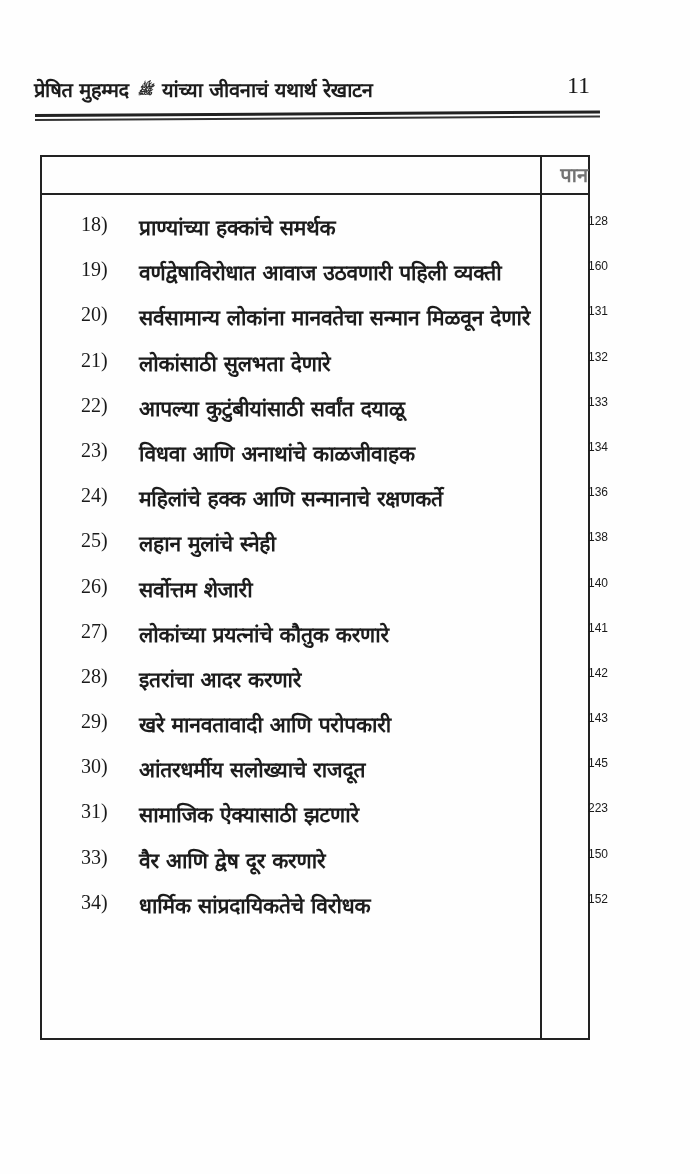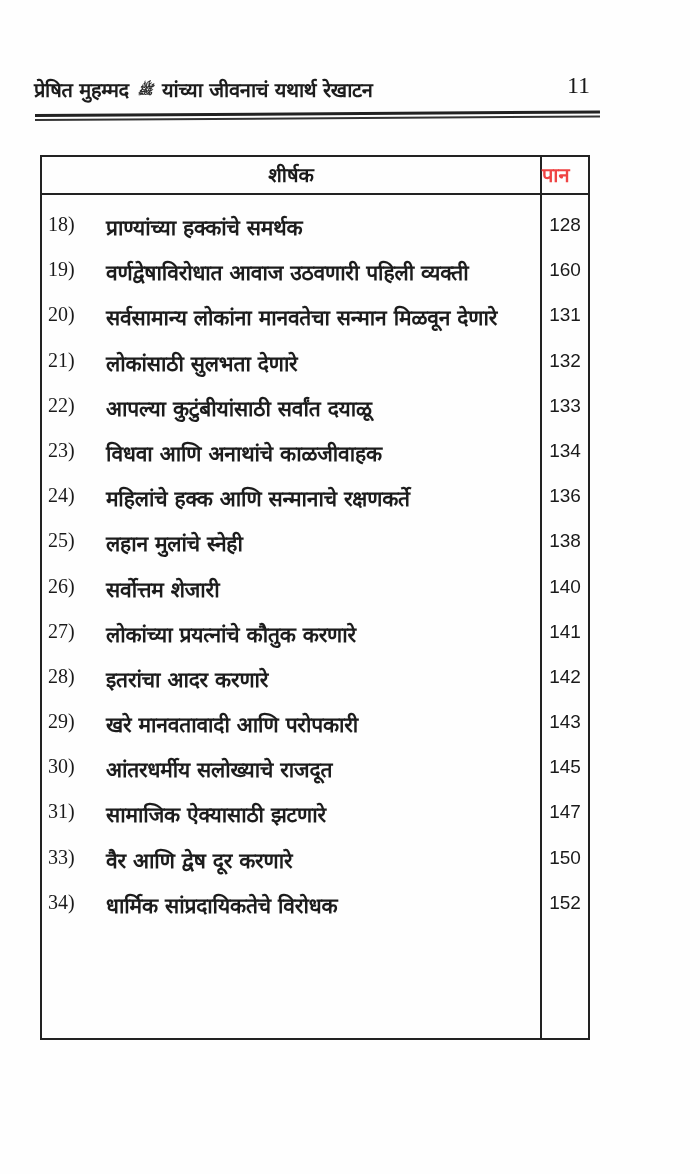--- a/index.html
+++ b/index.html
@@ -105,30 +105,31 @@
       text-align: center;
       font-size: 20px;
       font-weight: bold;
       color: #1a1a1a;
     }
     .header-page {
       position: absolute;
       left: 500px;
       width: 46px;
       top: 4px;
-      text-align: left;
-      font-size: 20px;
-      font-weight: bold;
-      color: #ef4444;
+      text-align: right;
+      font-size: 20px;
+      font-weight: bold;
+      color: #737373;
     }
     .toc-rows {
       position: absolute;
       left: 0;
       top: 38px;
       width: 100%;
+      padding-left: 33px;
     }
     .toc-row {
       position: relative;
       height: 45.2px;
     }
     .toc-row:first-child {
       margin-top: 8px;
     }
     .row-num {
       position: absolute;
@@ -148,21 +149,21 @@
       color: #1c1c1c;
       letter-spacing: -0.2px;
     }
     .row-page {
       position: absolute;
       left: 500px;
       width: 46px;
       top: 11px;
       text-align: center;
       font-family: "Liberation Sans", sans-serif;
-      font-size: 19px;
+      font-size: 12px;
       color: #1a1a1a;
     }
   </style>
 </head>
 <body>
 
 <div class="running-head">
   <div class="running-title">
     <span>प्रेषित मुहम्मद</span>
     <span class="honorific">ﷺ</span>
@@ -172,21 +173,20 @@
 </div>
 
 <div class="double-rule">
   <div class="line1"></div>
   <div class="line2"></div>
 </div>
 
 <div class="toc-table">
   <div class="col-divider"></div>
   <div class="toc-header">
-    <div class="header-title">शीर्षक</div>
     <div class="header-page">पान</div>
   </div>
   <div class="toc-rows">
     <div class="toc-row">
       <span class="row-num">18)</span>
       <span class="row-title">प्राण्यांच्या हक्कांचे समर्थक</span>
       <span class="row-page">128</span>
     </div>
     <div class="toc-row">
       <span class="row-num">19)</span>
@@ -244,21 +244,21 @@
       <span class="row-page">143</span>
     </div>
     <div class="toc-row">
       <span class="row-num">30)</span>
       <span class="row-title">आंतरधर्मीय सलोख्याचे राजदूत</span>
       <span class="row-page">145</span>
     </div>
     <div class="toc-row">
       <span class="row-num">31)</span>
       <span class="row-title">सामाजिक ऐक्यासाठी झटणारे</span>
-      <span class="row-page">147</span>
+      <span class="row-page">223</span>
     </div>
     <div class="toc-row">
       <span class="row-num">33)</span>
       <span class="row-title">वैर आणि द्वेष दूर करणारे</span>
       <span class="row-page">150</span>
     </div>
     <div class="toc-row">
       <span class="row-num">34)</span>
       <span class="row-title">धार्मिक सांप्रदायिकतेचे विरोधक</span>
       <span class="row-page">152</span>

